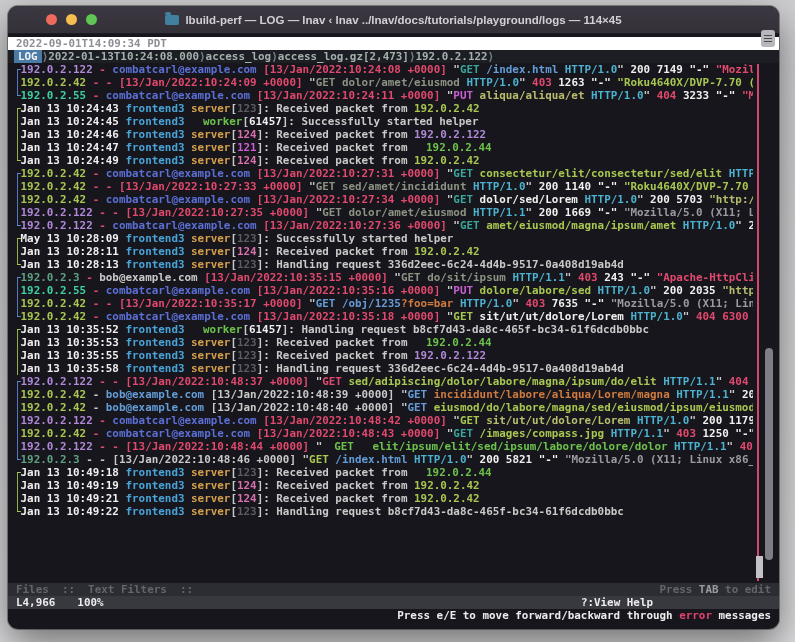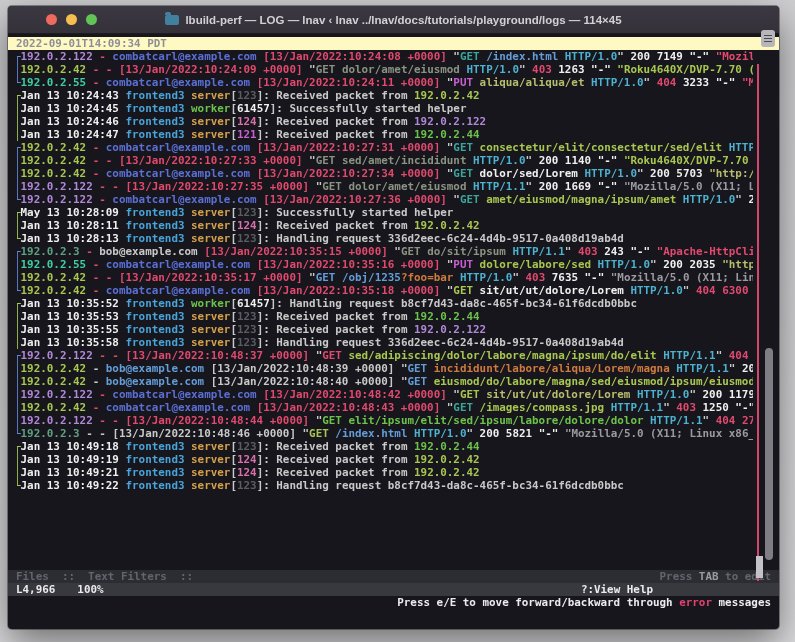--- a/index.html
+++ b/index.html
@@ -1,48 +1,48 @@
 <!DOCTYPE html>
 <html><head>
 <meta charset="utf-8">
 <style>
   html,body{margin:0;padding:0;background:#d4d4d6;width:795px;height:642px;overflow:hidden;}
   .desktop{position:relative;width:795px;height:642px;background:linear-gradient(180deg,#cfcfd2 0%,#d6d6d8 60%,#dcdcde 100%);}
-  .window{position:absolute;left:8px;top:6px;width:771px;height:623px;border-radius:4px;overflow:hidden;
+  .window{position:absolute;left:8px;top:6px;width:771px;height:623px;border-radius:10px;overflow:hidden;
           background:#16161c;box-shadow:0 14px 38px rgba(0,0,0,.5),0 0 0 1px rgba(0,0,0,.35);}
   
   .titlebar{height:27px;background:linear-gradient(180deg,#3c3842 0%,#353139 100%);display:flex;align-items:center;
             border-bottom:1px solid #1d1a21;position:relative;font-family:"Liberation Sans",sans-serif;}
   .lights{display:flex;gap:9px;margin-left:38px;}
   .light{width:11px;height:11px;border-radius:50%;}
   .light.red{background:#ee6a5e;}
   .light.yellow{background:#f5be4f;}
   .light.green{background:#61c555;}
   .title-wrap{position:absolute;left:0;right:0;display:flex;justify-content:center;align-items:center;gap:6px;pointer-events:none;}
   .folder{width:14px;height:10px;background:#41809f;border-radius:2px;position:relative;display:inline-block;}
   .folder:before{content:"";position:absolute;top:-3px;left:0;width:6px;height:3px;background:#41809f;border-radius:2px 2px 0 0;}
   .wtitle{color:#d2d0d6;font-size:11.5px;font-weight:bold;white-space:pre;}
   
   .term{position:relative;font-family:"DejaVu Sans Mono","Liberation Mono",monospace;font-size:10.9px;font-weight:700;
         line-height:13px;color:#c9c9c9;height:596px;padding-top:3px;}
   .bar{height:13px;white-space:pre;overflow:hidden;padding:0 8px;}
-  .bar-clock{background:#fef9c3;color:#8e8e96;}
+  .bar-clock{background:#ffffff;color:#8e8e96;}
   .bar-crumb{background:#1d1d24;display:flex;}
   .badge{background:#4a7ba6;color:#f2f2f2;padding:0 4px;margin-left:-2px;}
   .crumb{color:#a3b2ad;}
   .crumb-sep{color:#6f7e86;}
   .rows{height:520px;overflow:hidden;background:#16161c;padding-left:6px;padding-right:26px;}
   .trow{height:13px;white-space:pre;overflow:hidden;}
   .gut-a{color:#5f87d7;}
   .gut-s{color:#a3c94f;}
   .gut-n{color:transparent;}
   
   .w{color:#c9c9c9;}  .wb{color:#f0f0f0;}
   .gy{color:#9a9aa0;} .dm{color:#8b9383;}
-  .red{color:#e1496e;} .grn{color:#a9c750;} .grn2{color:#6dc24b;}
+  .red{color:#e1496e;} .grn{color:#a9c750;} .grn2{color:#6dc24b;margin-left:12px;}
   .sprg{color:#3ecfa2;} .sea{color:#5fa182;} .vio{color:#b088d8;}
   .blue{color:#5c6fd5;} .lblu{color:#649dd8;} .sky{color:#49a4d9;}
   .cyan{color:#4db2cf;} .teal{color:#3aa69b;} .amb{color:#d4a04c;}
   .mag{color:#c95fd2;} .pnk{color:#d870ae;} .pgy{color:#5c5c64;}
   .org{color:#cf7a3f;} .olv{color:#b8bd6e;}
   
   .bar-files{background:#2c2c33;color:#64646e;display:flex;justify-content:space-between;gap:30px;}
   .bar-files .key{color:#9a9aa2;}
   .bar-status{background:#38383f;color:#ececee;display:flex;align-items:center;}
   .bar-status .pct{margin-left:22px;}
@@ -72,29 +72,33 @@
       </div>
       <div class="title-wrap">
         <span class="folder"></span>
         <span class="wtitle">lbuild-perf — LOG — lnav ‹ lnav ../lnav/docs/tutorials/playground/logs — 114×45</span>
       </div>
     </div>
 
     <div class="term">
       <div class="bar bar-clock"><span>2022-09-01T14:09:34 PDT</span></div>
 
+      <div class="bar bar-crumb">
+        <span class="badge">LOG</span><span><span class="crumb-sep">⟩</span><span class="crumb">2022-01-13T10:24:08.000</span><span class="crumb-sep">⟩</span><span class="crumb">access_log</span><span class="crumb-sep">⟩</span><span class="crumb">access_log.gz[2,473]</span><span class="crumb-sep">⟩</span><span class="crumb">192.0.2.122</span><span class="crumb-sep">⟩</span></span>
+      </div>
 
       <div class="rows">
           <div class="trow"><span class="gut-a">┌</span><span class="vio">192.0.2.122</span><span class="red"> - </span><span class="blue">combatcarl@example.com</span><span class="w"> </span><span class="red">[13/Jan/2022:10:24:08 +0000]</span><span class="w"> "</span><span class="teal">GET</span><span class="w"> </span><span class="lblu">/index.html</span><span class="w"> </span><span class="cyan">HTTP/1.0</span><span class="w">" </span><span class="wb">200 7149</span><span class="wb"> "-" </span><span class="red">"Mozil</span></div>
           <div class="trow"><span class="gut-a">│</span><span class="grn">192.0.2.42</span><span class="red"> - - </span><span class="red">[13/Jan/2022:10:24:09 +0000]</span><span class="w"> "</span><span class="dm">GET</span><span class="w"> </span><span class="dm">dolor/amet/eiusmod</span><span class="w"> </span><span class="cyan">HTTP/1.0</span><span class="w">" </span><span class="red">403</span><span class="w"> </span><span class="wb">1263</span><span class="wb"> "-" </span><span class="grn">"Roku4640X/DVP-7.70 (</span></div>
           <div class="trow"><span class="gut-a">└</span><span class="sprg">192.0.2.55</span><span class="red"> - </span><span class="blue">combatcarl@example.com</span><span class="w"> </span><span class="red">[13/Jan/2022:10:24:11 +0000]</span><span class="w"> "</span><span class="mag">PUT</span><span class="w"> </span><span class="olv">aliqua/aliqua/et</span><span class="w"> </span><span class="cyan">HTTP/1.0</span><span class="w">" </span><span class="red">404</span><span class="w"> </span><span class="wb">3233</span><span class="wb"> "-" </span><span class="red">"M</span></div>
           <div class="trow"><span class="gut-s">┌</span><span class="wb">Jan 13 10:24:43 </span><span class="sky">frontend3 </span><span class="amb">server</span><span class="w">[</span><span class="pgy">123</span><span class="w">]: </span><span class="w">Received packet from </span><span class="grn">192.0.2.42</span></div>
           <div class="trow"><span class="gut-s">│</span><span class="wb">Jan 13 10:24:45 </span><span class="sky">frontend3 </span><span class="grn2">worker</span><span class="w">[</span><span class="wb">61457</span><span class="w">]: </span><span class="w">Successfully started helper</span></div>
           <div class="trow"><span class="gut-s">│</span><span class="wb">Jan 13 10:24:46 </span><span class="sky">frontend3 </span><span class="amb">server</span><span class="w">[</span><span class="pnk">124</span><span class="w">]: </span><span class="w">Received packet from </span><span class="vio">192.0.2.122</span></div>
           <div class="trow"><span class="gut-s">│</span><span class="wb">Jan 13 10:24:47 </span><span class="sky">frontend3 </span><span class="amb">server</span><span class="w">[</span><span class="mag">121</span><span class="w">]: </span><span class="w">Received packet from </span><span class="grn2">192.0.2.44</span></div>
+          <div class="trow"><span class="gut-s">└</span><span class="wb">Jan 13 10:24:49 </span><span class="sky">frontend3 </span><span class="amb">server</span><span class="w">[</span><span class="pnk">124</span><span class="w">]: </span><span class="w">Received packet from </span><span class="grn">192.0.2.42</span></div>
           <div class="trow"><span class="gut-a">┌</span><span class="grn">192.0.2.42</span><span class="red"> - </span><span class="blue">combatcarl@example.com</span><span class="w"> </span><span class="red">[13/Jan/2022:10:27:31 +0000]</span><span class="w"> "</span><span class="teal">GET</span><span class="w"> </span><span class="grn">consectetur/elit/consectetur/sed/elit</span><span class="w"> </span><span class="cyan">HTTP</span></div>
           <div class="trow"><span class="gut-a">│</span><span class="grn">192.0.2.42</span><span class="red"> - - </span><span class="red">[13/Jan/2022:10:27:33 +0000]</span><span class="w"> "</span><span class="dm">GET</span><span class="w"> </span><span class="dm">sed/amet/incididunt</span><span class="w"> </span><span class="cyan">HTTP/1.0</span><span class="w">" </span><span class="wb">200 1140</span><span class="wb"> "-" </span><span class="grn">"Roku4640X/DVP-7.70</span></div>
           <div class="trow"><span class="gut-a">│</span><span class="grn">192.0.2.42</span><span class="red"> - </span><span class="blue">combatcarl@example.com</span><span class="w"> </span><span class="red">[13/Jan/2022:10:27:34 +0000]</span><span class="w"> "</span><span class="teal">GET</span><span class="w"> </span><span class="wb">dolor/sed/Lorem</span><span class="w"> </span><span class="cyan">HTTP/1.0</span><span class="w">" </span><span class="wb">200 5703</span><span class="w"> </span><span class="olv">"http:/</span></div>
           <div class="trow"><span class="gut-a">│</span><span class="vio">192.0.2.122</span><span class="red"> - - </span><span class="red">[13/Jan/2022:10:27:35 +0000]</span><span class="w"> "</span><span class="dm">GET</span><span class="w"> </span><span class="dm">dolor/amet/eiusmod</span><span class="w"> </span><span class="cyan">HTTP/1.1</span><span class="w">" </span><span class="wb">200 1669</span><span class="wb"> "-" </span><span class="gy">"Mozilla/5.0 (X11; L</span></div>
           <div class="trow"><span class="gut-a">└</span><span class="vio">192.0.2.122</span><span class="red"> - </span><span class="blue">combatcarl@example.com</span><span class="w"> </span><span class="red">[13/Jan/2022:10:27:36 +0000]</span><span class="w"> "</span><span class="teal">GET</span><span class="w"> </span><span class="grn">amet/eiusmod/magna/ipsum/amet</span><span class="w"> </span><span class="cyan">HTTP/1.0</span><span class="w">" </span><span class="wb">2</span></div>
           <div class="trow"><span class="gut-s">┌</span><span class="wb">May 13 10:28:09 </span><span class="sky">frontend3 </span><span class="amb">server</span><span class="w">[</span><span class="pgy">123</span><span class="w">]: </span><span class="w">Successfully started helper</span></div>
           <div class="trow"><span class="gut-s">│</span><span class="wb">Jan 13 10:28:11 </span><span class="sky">frontend3 </span><span class="amb">server</span><span class="w">[</span><span class="pnk">124</span><span class="w">]: </span><span class="w">Received packet from </span><span class="grn">192.0.2.42</span></div>
           <div class="trow"><span class="gut-s">└</span><span class="wb">Jan 13 10:28:13 </span><span class="sky">frontend3 </span><span class="amb">server</span><span class="w">[</span><span class="pgy">123</span><span class="w">]: </span><span class="w">Handling request 336d2eec-6c24-4d4b-9517-0a408d19ab4d</span></div>
           <div class="trow"><span class="gut-a">┌</span><span class="sea">192.0.2.3</span><span class="red"> - </span><span class="w">bob@example.com</span><span class="w"> </span><span class="red">[13/Jan/2022:10:35:15 +0000]</span><span class="w"> "</span><span class="dm">GET</span><span class="w"> </span><span class="dm">do/sit/ipsum</span><span class="w"> </span><span class="cyan">HTTP/1.1</span><span class="w">" </span><span class="red">403</span><span class="w"> </span><span class="wb">243</span><span class="wb"> "-" </span><span class="red">"Apache-HttpCli</span></div>
           <div class="trow"><span class="gut-a">│</span><span class="sprg">192.0.2.55</span><span class="red"> - </span><span class="blue">combatcarl@example.com</span><span class="w"> </span><span class="red">[13/Jan/2022:10:35:16 +0000]</span><span class="w"> "</span><span class="mag">PUT</span><span class="w"> </span><span class="grn">dolore/labore/sed</span><span class="w"> </span><span class="cyan">HTTP/1.0</span><span class="w">" </span><span class="wb">200 2035</span><span class="w"> </span><span class="olv">"http</span></div>

